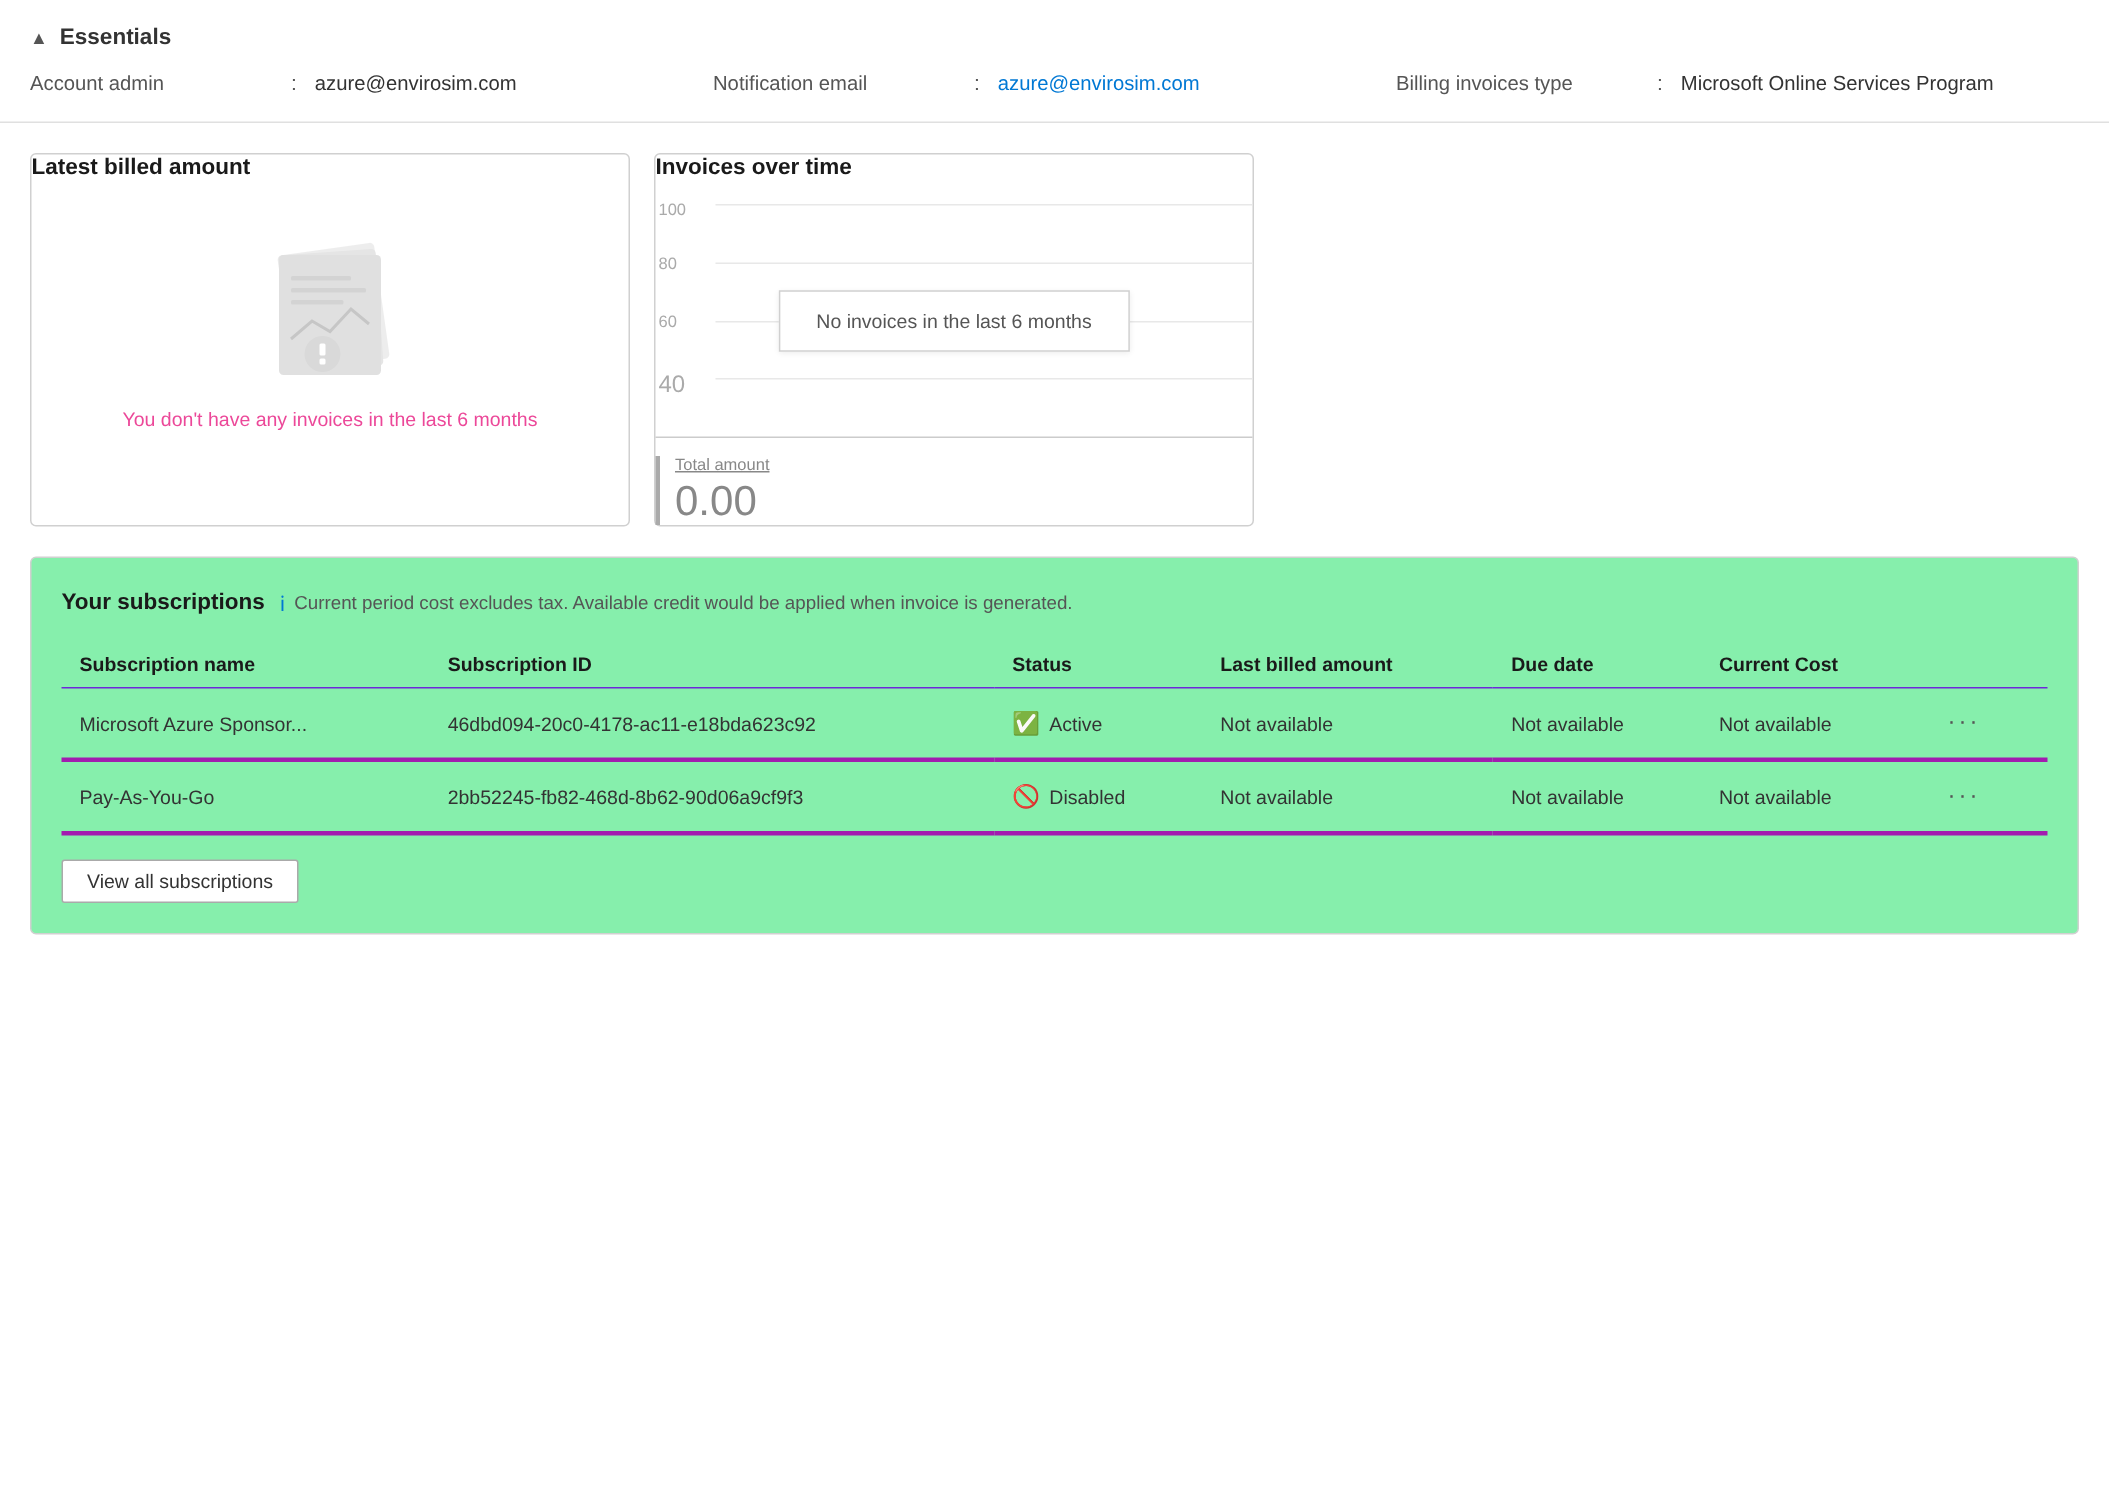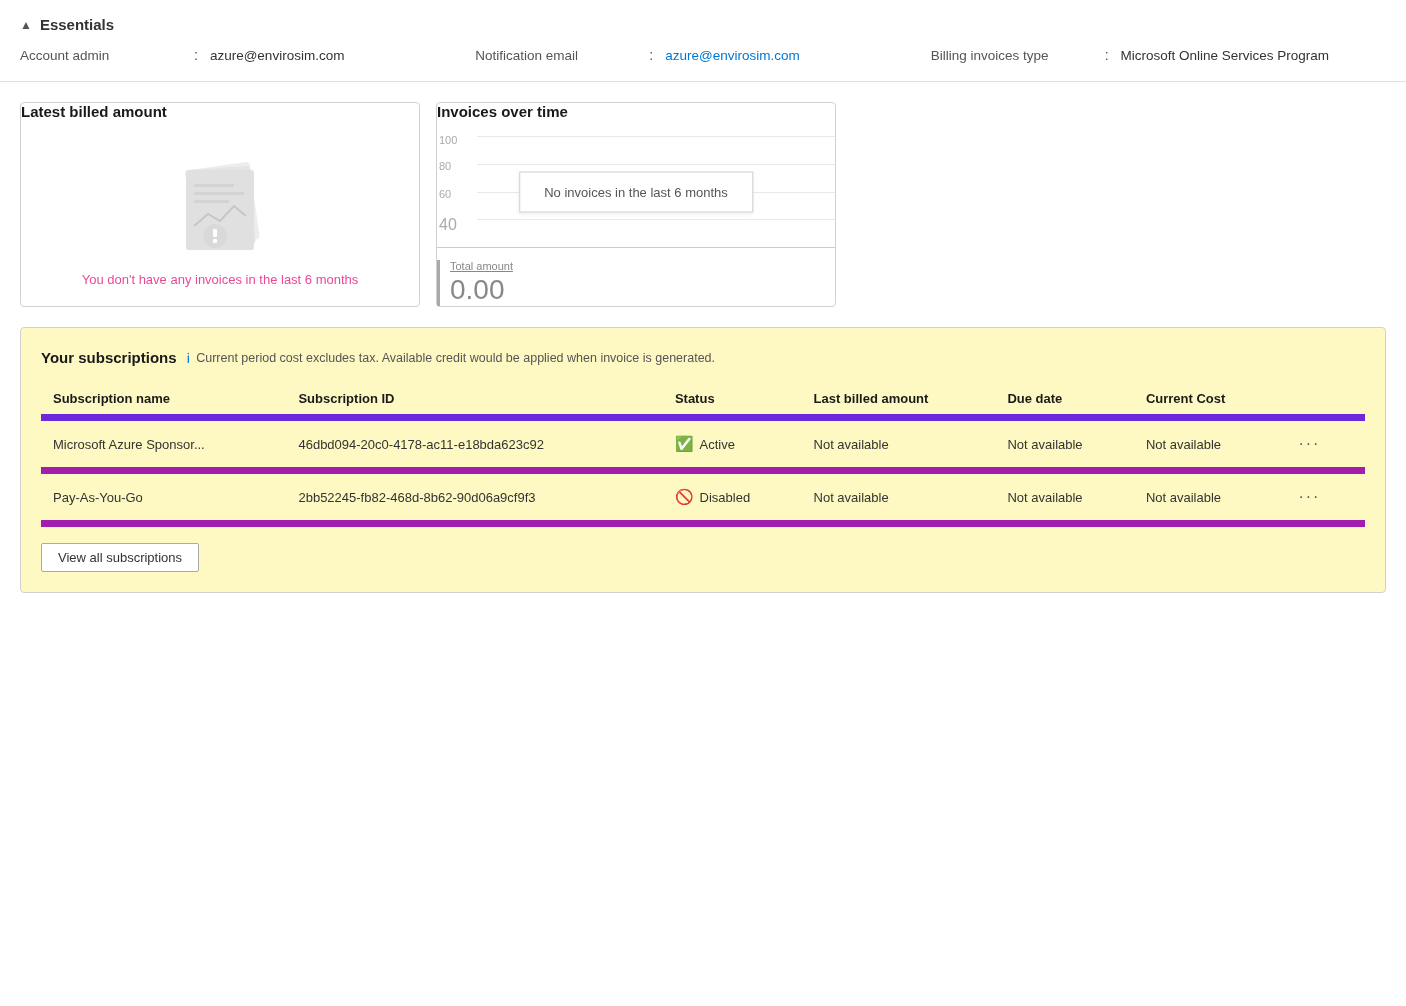--- a/index.html
+++ b/index.html
@@ -113,21 +113,21 @@
       position: relative;
     }
     .no-invoice-text {
       color: #ec4899;
       font-size: 13px;
     }
 
     
     .chart-area {
       position: relative;
-      height: 112px;
+      height: 156px;
       border-bottom: 1px solid #ccc;
       margin-bottom: 12px;
     }
     .chart-line {
       position: absolute;
       left: 0;
       right: 0;
       height: 1px;
       background: #e8e8e8;
     }
@@ -184,21 +184,21 @@
     .shortcut-link {
       color: #0078d4;
       text-decoration: none;
       font-size: 13.5px;
     }
 
     
     .subscriptions-section {
       border: 1px solid #d0d0d0;
       border-radius: 4px;
-      background: #fef9c3;
+      background: #86efac;
       padding: 20px;
     }
     .subscriptions-header {
       display: flex;
       align-items: center;
       gap: 10px;
       margin-bottom: 16px;
     }
     .subscriptions-title {
       font-size: 15px;
@@ -221,27 +221,27 @@
     .subscriptions-table {
       width: 100%;
       border-collapse: collapse;
     }
     .subscriptions-table th {
       text-align: left;
       font-weight: 600;
       font-size: 13px;
       color: #1a1a1a;
       padding: 8px 12px;
-      border-bottom: 7px solid #6d28d9;
+      border-bottom: 1px solid #6d28d9;
     }
     .subscriptions-table td {
       padding: 10px 12px;
       font-size: 13px;
       color: #333;
-      border-bottom: 7px solid #a21caf;
+      border-bottom: 3px solid #a21caf;
       vertical-align: middle;
     }
     .status-active {
       display: flex;
       align-items: center;
       gap: 6px;
       color: #333;
     }
     .status-active-icon {
       color: #107c10;

